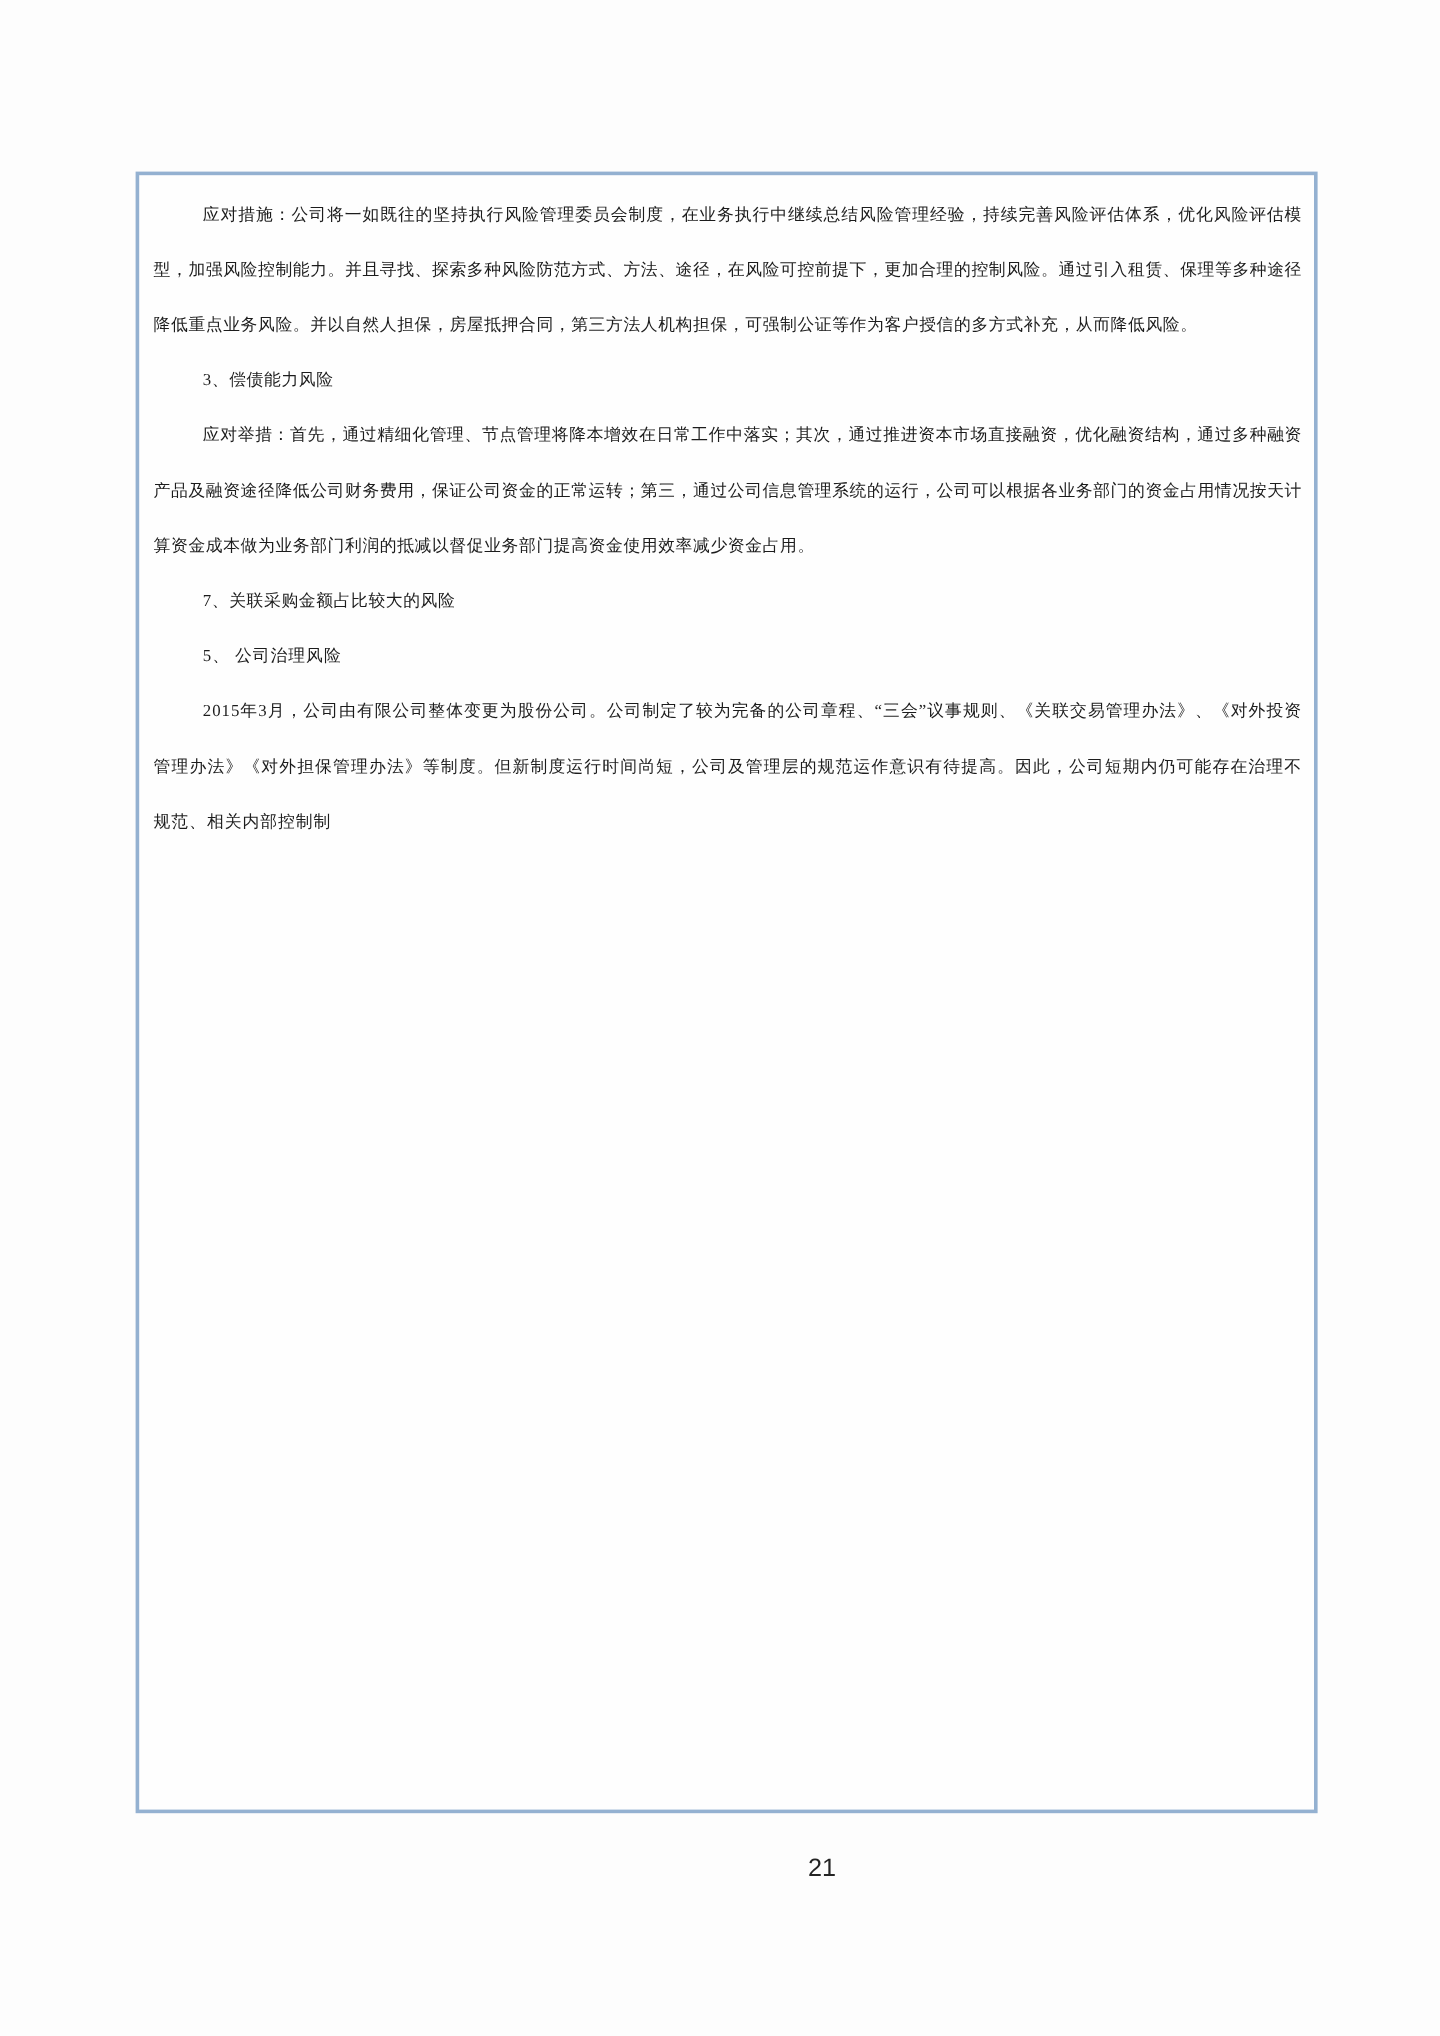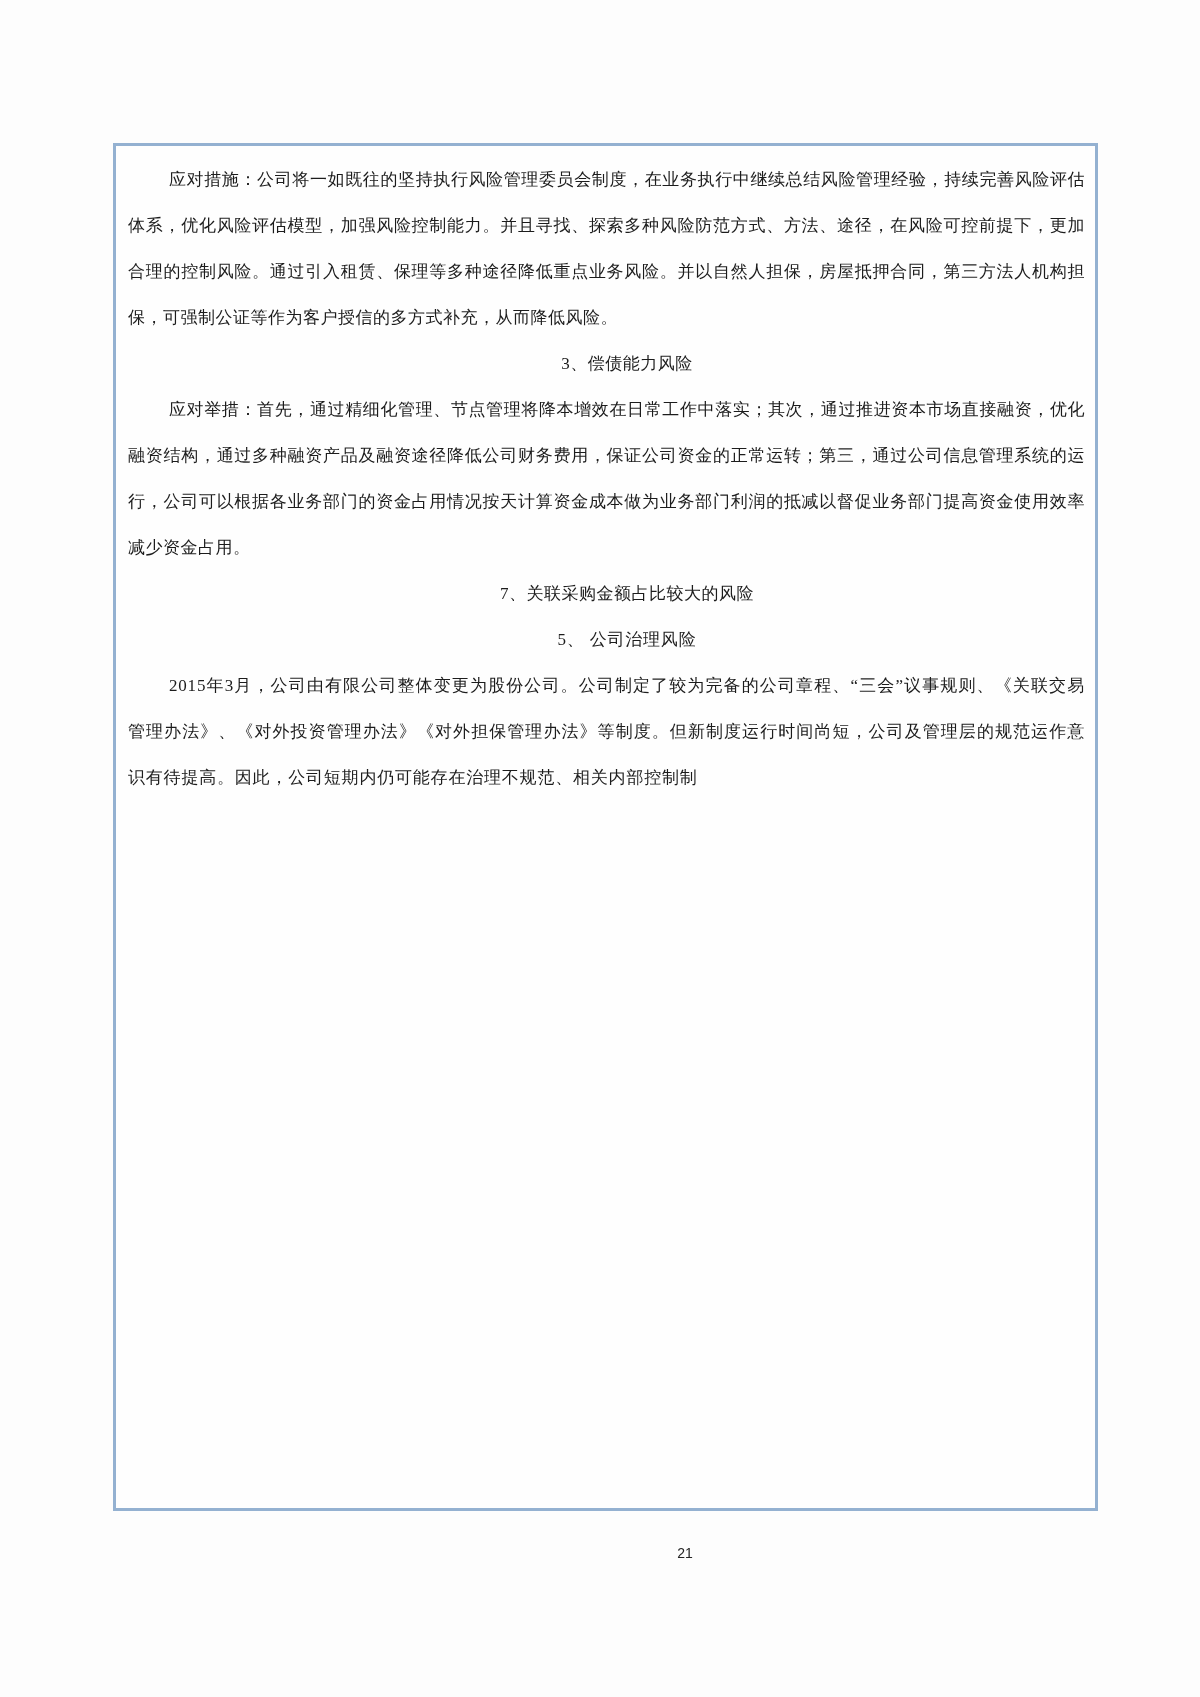--- a/index.html
+++ b/index.html
@@ -22,42 +22,42 @@
     width: 985px;
     height: 1368px;
     box-sizing: border-box;
     border: 3px solid var(--border-color, #94b1d1);
     background: #fefefe;
     padding: 11px 10px 0 12px;
     overflow: hidden;
   }
   .block {
     margin: 0;
-    font-size: 17px;
+    font-size: 14px;
     line-height: 46px;
     color: var(--text-color, #1c1c1c);
     text-align: justify;
     text-indent: 41px;
     letter-spacing: 0.5px;
   }
   .heading {
-    text-align: center;
+    text-align: left;
   }
   .alt-font {
     font-family: Liberation Serif, serif;
     letter-spacing: 0.8px;
   }
   .page-number {
     position: absolute;
     left: 635px;
     top: 1545px;
     width: 100px;
     text-align: center;
     font-family: "Liberation Sans", "DejaVu Sans", sans-serif;
-    font-size: 14px;
+    font-size: 21px;
     color: #242424;
   }
 </style>
 </head>
 <body>
 
 <div class="sheet">
   <div class="content-box">
     <p class="block">应对措施：公司将一如既往的坚持执行风险管理委员会制度，在业务执行中继续总结风险管理经验，持续完善风险评估体系，优化风险评估模型，加强风险控制能力。并且寻找、探索多种风险防范方式、方法、途径，在风险可控前提下，更加合理的控制风险。通过引入租赁、保理等多种途径降低重点业务风险。并以自然人担保，房屋抵押合同，第三方法人机构担保，可强制公证等作为客户授信的多方式补充，从而降低风险。</p>
     <p class="block heading">3、偿债能力风险</p>

